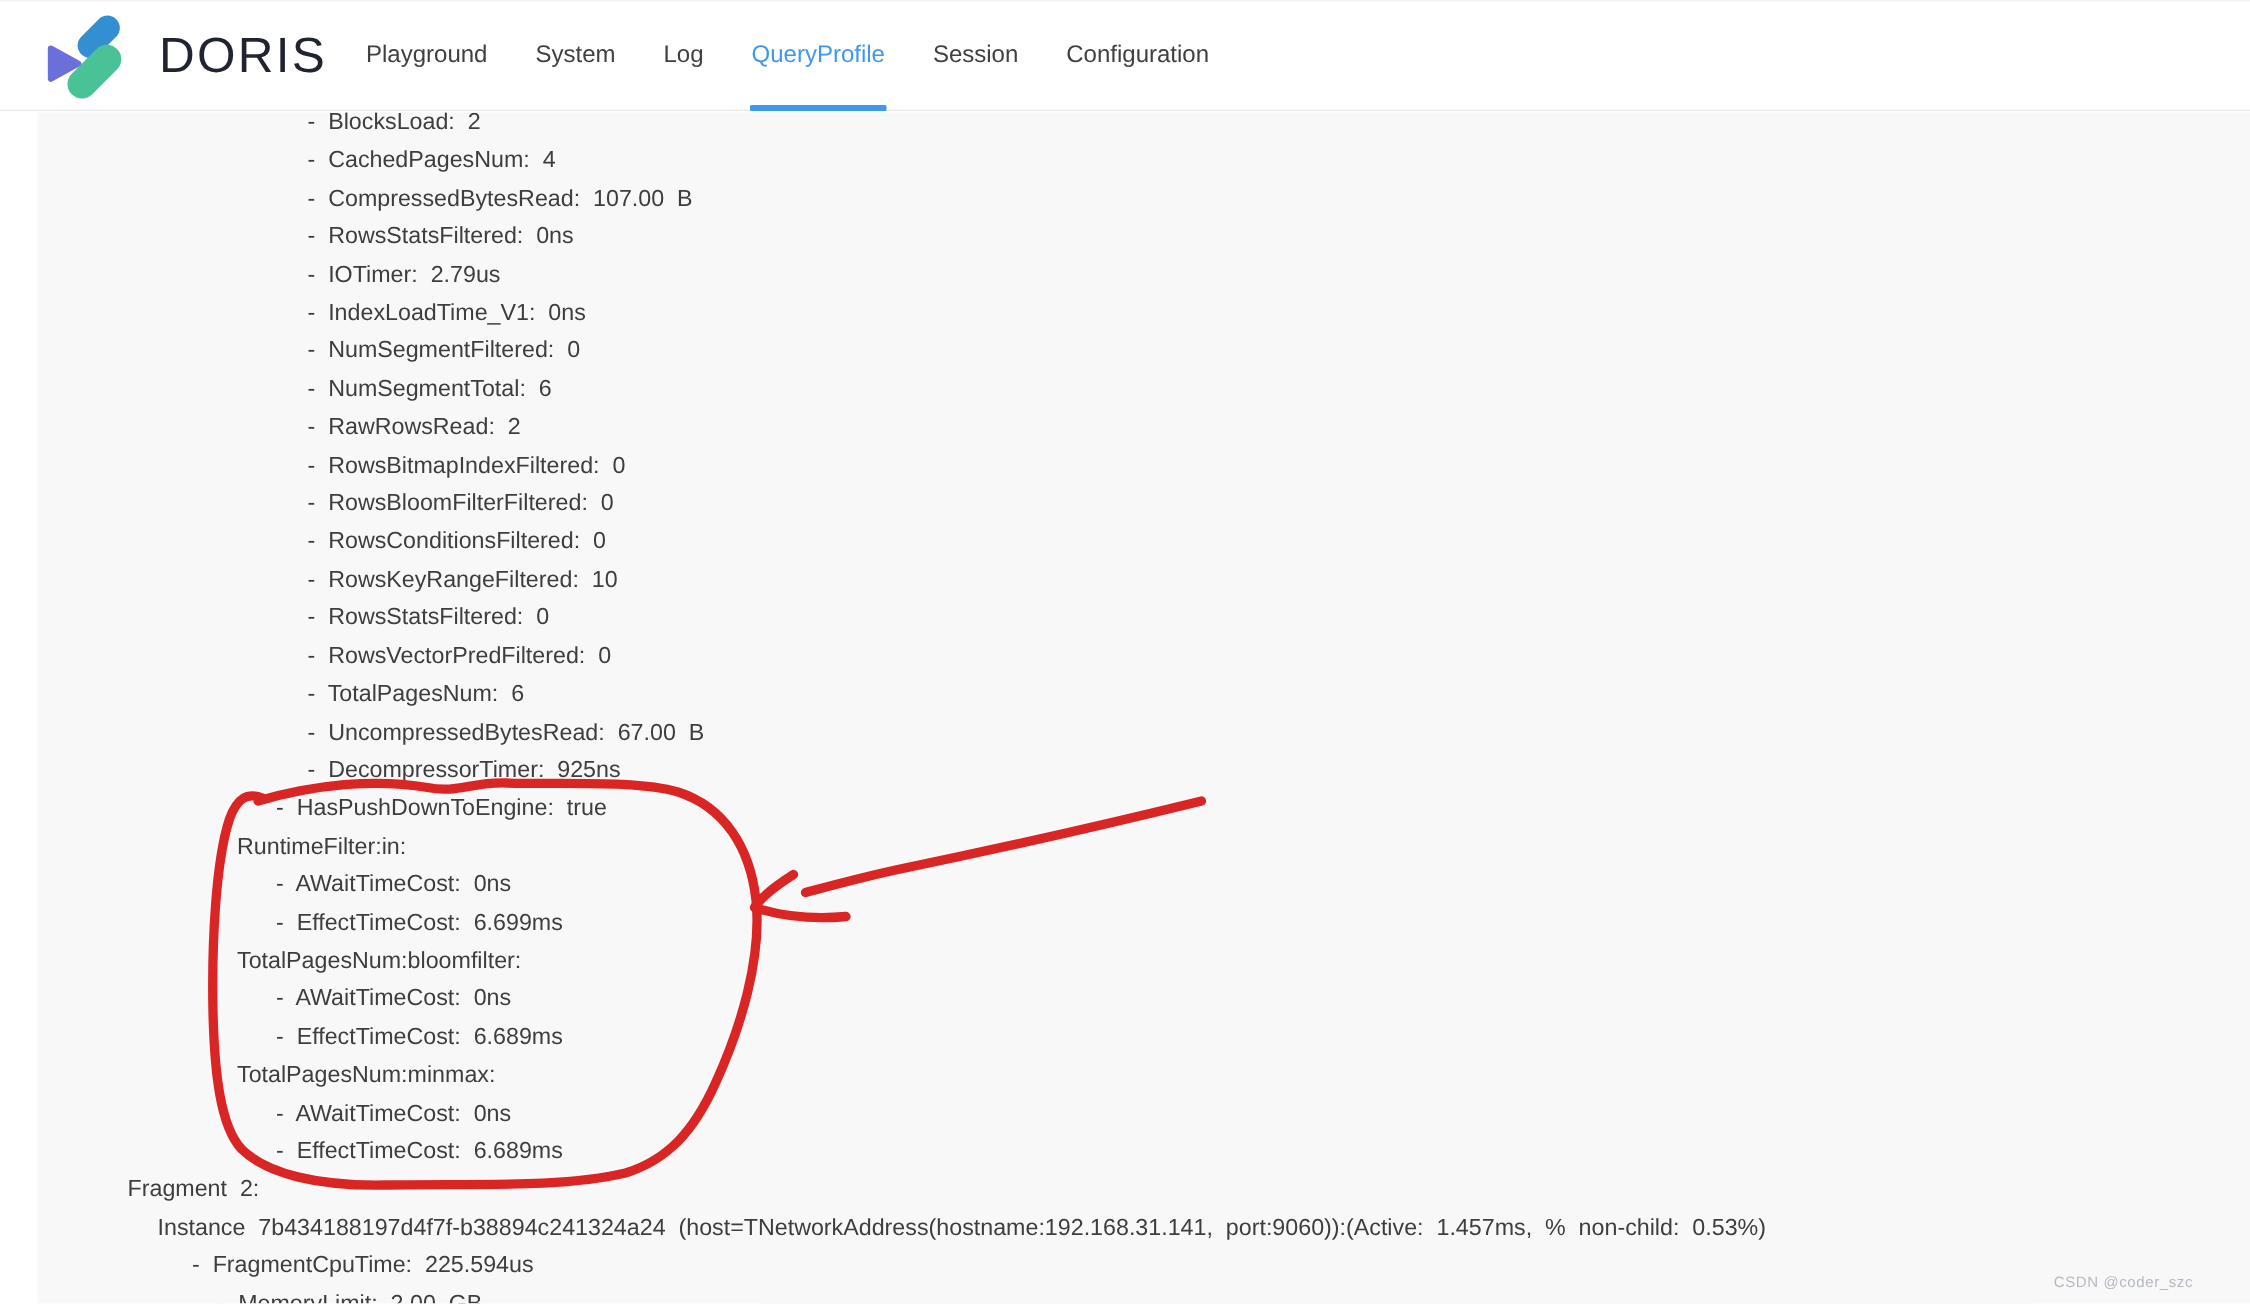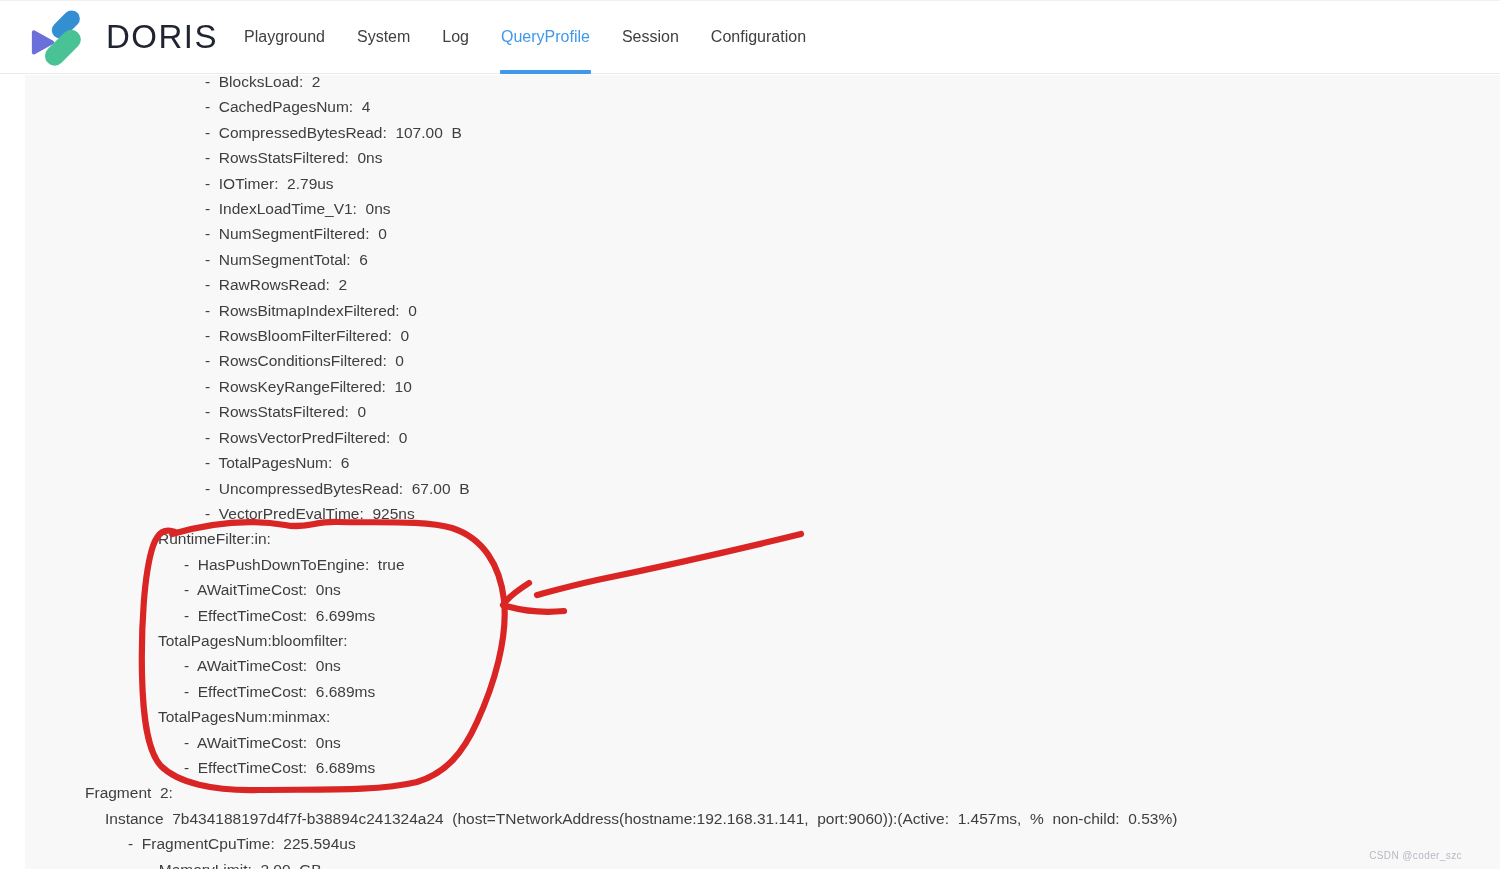--- a/index.html
+++ b/index.html
@@ -101,23 +101,23 @@
       <div class="pl lv-l1">-  NumSegmentTotal:  6</div>
       <div class="pl lv-l1">-  RawRowsRead:  2</div>
       <div class="pl lv-l1">-  RowsBitmapIndexFiltered:  0</div>
       <div class="pl lv-l1">-  RowsBloomFilterFiltered:  0</div>
       <div class="pl lv-l1">-  RowsConditionsFiltered:  0</div>
       <div class="pl lv-l1">-  RowsKeyRangeFiltered:  10</div>
       <div class="pl lv-l1">-  RowsStatsFiltered:  0</div>
       <div class="pl lv-l1">-  RowsVectorPredFiltered:  0</div>
       <div class="pl lv-l1">-  TotalPagesNum:  6</div>
       <div class="pl lv-l1">-  UncompressedBytesRead:  67.00  B</div>
-      <div class="pl lv-l1">-  VectorPredEvalTime:  925ns</div>
+      <div class="pl lv-l1">-  DecompressorTimer:  925ns</div>
+      <div class="pl lv-l2">-  HasPushDownToEngine:  true</div>
       <div class="pl lv-group">RuntimeFilter:in:</div>
-      <div class="pl lv-l2">-  HasPushDownToEngine:  true</div>
       <div class="pl lv-l2">-  AWaitTimeCost:  0ns</div>
       <div class="pl lv-l2">-  EffectTimeCost:  6.699ms</div>
       <div class="pl lv-group">TotalPagesNum:bloomfilter:</div>
       <div class="pl lv-l2">-  AWaitTimeCost:  0ns</div>
       <div class="pl lv-l2">-  EffectTimeCost:  6.689ms</div>
       <div class="pl lv-group">TotalPagesNum:minmax:</div>
       <div class="pl lv-l2">-  AWaitTimeCost:  0ns</div>
       <div class="pl lv-l2">-  EffectTimeCost:  6.689ms</div>
       <div class="pl lv-frag">Fragment  2:</div>
       <div class="pl lv-inst">Instance  7b434188197d4f7f-b38894c241324a24  (host=TNetworkAddress(hostname:192.168.31.141,  port:9060)):(Active:  1.457ms,  %  non-child:  0.53%)</div>

